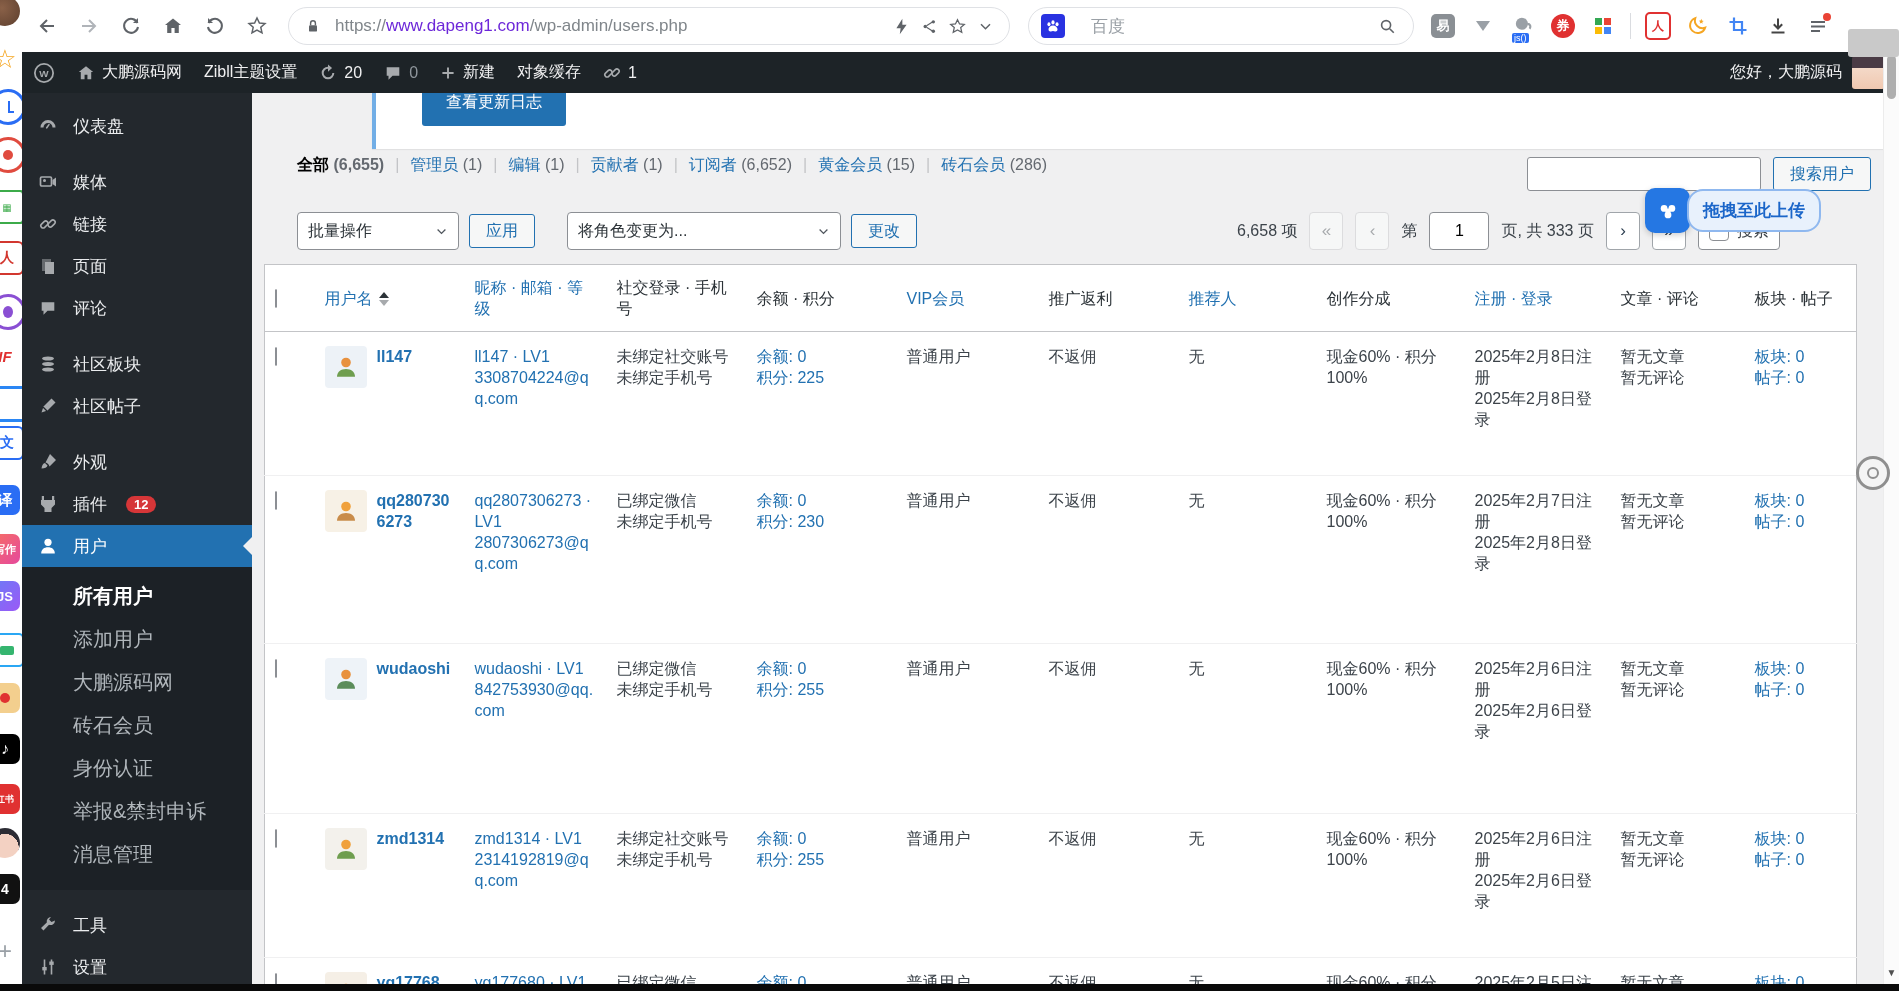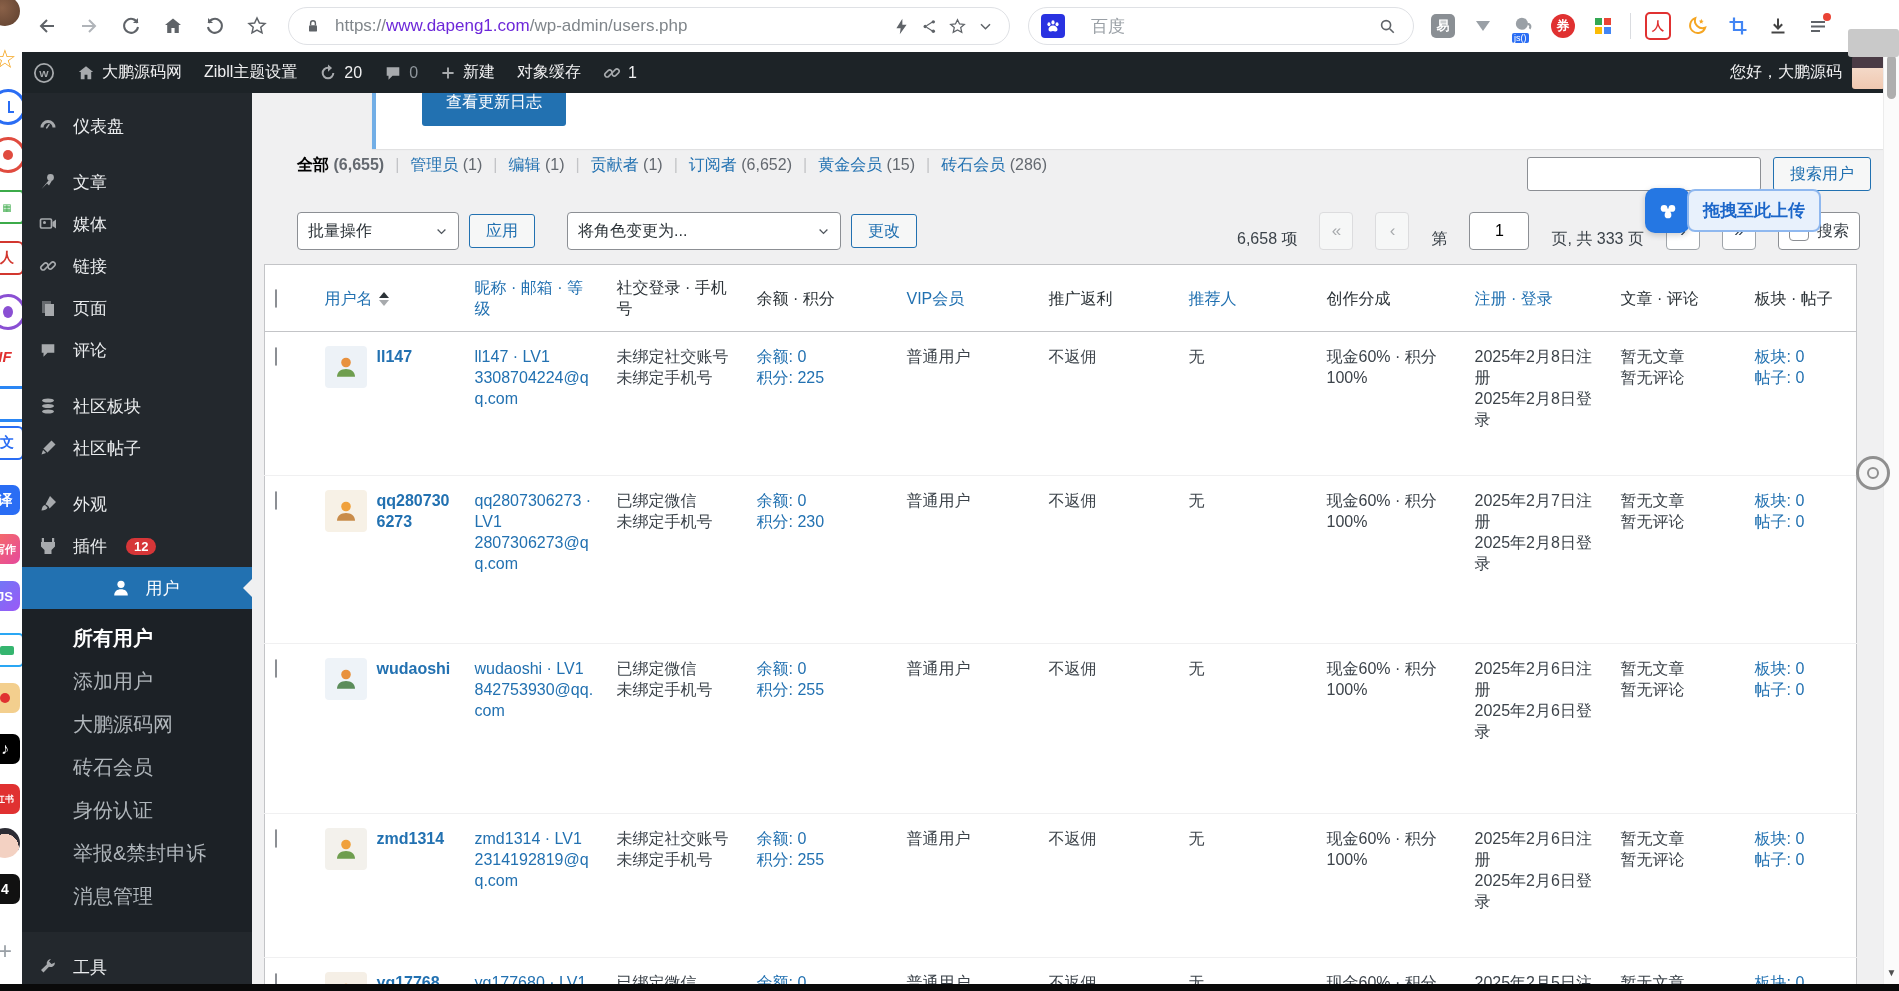--- a/index.html
+++ b/index.html
@@ -63,21 +63,21 @@
   .ab-item{display:flex;align-items:center;gap:7px;padding:0 11px;height:100%;cursor:pointer;white-space:nowrap;}
   .ab-item .num{color:#f0f0f1;}
   .ab-item .muted{color:#8f969c;}
   .ab-icon{color:#a7aaad;display:flex;align-items:center;}
   #ab-right{margin-left:auto;display:flex;align-items:center;gap:10px;padding-right:14px;}
   #ab-avatar{width:33px;height:33px;border-radius:3px;background:linear-gradient(180deg,#4a3b45 0%,#4a3b45 35%,#f4d9c8 36%,#f0c8b0 100%);}
   
   #sidebar{position:absolute;left:22px;top:93px;width:230px;bottom:7px;background:#23282d;z-index:15;overflow:hidden;padding-top:12px;}
   .menu-item{height:42px;display:flex;align-items:center;gap:13px;padding-left:14px;color:#eaecee;font-size:17px;cursor:pointer;position:relative;}
   .menu-item .mi-icon{width:24px;display:flex;justify-content:center;color:#a7aaad;}
-  .menu-item.selected{background:var(--accent,#2271b1);color:#fff;justify-content:center;}
+  .menu-item.selected{background:var(--accent,#2271b1);color:#fff;}
   .menu-item.selected .mi-icon{color:#fff;}
   .menu-item.selected::after{content:"";position:absolute;right:0;top:50%;transform:translateY(-50%);
       border:9px solid transparent;border-right-color:#f0f0f1;}
   .menu-sep{height:14px;}
   .submenu{background:#1c2126;padding:8px 0 14px 0;}
   .submenu-item{padding:8px 0 8px 51px;font-size:20px;color:#b0b6bb;cursor:pointer;}
   .submenu-item.current{color:#fff;font-weight:bold;}
   .badge{background:var(--badge-red,#d63638);color:#fff;border-radius:10px;font-size:13px;padding:1px 8px;margin-left:6px;font-weight:bold;}
   
   #content{position:absolute;left:252px;top:93px;right:15px;bottom:7px;background:#f0f0f1;overflow:hidden;z-index:10;}
@@ -91,31 +91,31 @@
   #filters .f-count{color:#646970;}
   #filters .f-sep{color:#c3c4c7;margin:0 11px;}
   #search-wrap{position:absolute;top:64px;left:1275px;display:flex;gap:12px;}
   #search-input{width:216px;height:32px;border:1px solid #8c8f94;border-radius:3px;background:#fff;font-size:15px;padding:0 8px;}
   .wp-btn{height:34px;padding:0 16px;background:#f6f7f7;border:1px solid var(--accent,#2271b1);color:var(--accent,#2271b1);
           border-radius:3px;font-size:16px;cursor:pointer;font-family:inherit;white-space:nowrap;}
   #bulk-row{position:absolute;top:119px;left:45px;display:flex;gap:10px;align-items:center;}
   .wp-select{height:36px;border:1px solid #8c8f94;border-radius:4px;background:#fff;display:flex;align-items:center;
              padding:0 10px;font-size:16px;color:#2c3338;cursor:pointer;}
   .wp-select .chev{margin-left:auto;color:#50575e;}
-  #pagination{position:absolute;top:119px;left:985px;display:flex;gap:22px;align-items:flex-end;font-size:16px;color:#3c434a;}
+  #pagination{position:absolute;top:119px;left:985px;display:flex;gap:12px;align-items:center;font-size:16px;color:#3c434a;}
   .pg-btn{width:32px;height:36px;display:flex;align-items:center;justify-content:center;border-radius:4px;font-size:17px;}
   .pg-btn.disabled{background:#f6f7f7;border:1px solid #dcdcde;color:#a7aaad;}
   .pg-btn.active{background:#fff;border:1px solid #a0a5aa;color:#2c3e50;cursor:pointer;}
   #page-input{width:54px;height:34px;border:1px solid #8c8f94;border-radius:4px;text-align:center;font-size:16px;}
   #check-pill{height:36px;border:1px solid #8c8f94;border-radius:4px;background:#fff;display:flex;align-items:center;gap:8px;padding:0 10px;}
   .checkbox{width:18px;height:18px;border:1.5px solid #8c8f94;border-radius:4px;background:#fff;cursor:pointer;flex:0 0 auto;}
   #upload-tip{position:absolute;top:95px;left:1393px;display:flex;align-items:center;z-index:12;}
   #upload-tip .cloud{width:45px;height:45px;border-radius:10px;background:var(--upload-blue,#2577e3);
        display:flex;align-items:center;justify-content:center;box-shadow:0 2px 6px rgba(0,0,0,.2);}
-  #upload-tip .bubble{margin-left:-3px;background:var(--upload-bubble,#e8f1fc);border:2px solid #8fb8ef;border-radius:8px;
+  #upload-tip .bubble{margin-left:-3px;background:var(--upload-bubble,#e8f1fc);border:2px solid #8fb8ef;border-radius:16px;
        padding:8px 14px;font-size:17px;font-weight:bold;color:#1b66c9;white-space:nowrap;}
   
   #users-table{position:absolute;top:171px;left:12px;width:1592px;border-collapse:collapse;background:#fff;
                border:1px solid #c3c4c7;table-layout:fixed;}
   #users-table th{font-weight:normal;text-align:left;font-size:16px;padding:12px 10px;vertical-align:middle;
                   border-bottom:1px solid #c3c4c7;color:#2c3338;background:#fff;line-height:21px;}
   #users-table th.linkcol{color:var(--accent,#2271b1);cursor:pointer;}
   #users-table td{vertical-align:top;padding:14px 10px;font-size:16px;line-height:21px;color:#3c434a;word-wrap:break-word;}
   #users-table tr+tr td{border-top:1px solid #f0f0f1;}
   .sort-arrows{display:inline-flex;flex-direction:column;vertical-align:middle;margin-left:6px;gap:2px;}
@@ -394,29 +394,20 @@
     <div class="menu-item" data-name="sidebar-item-dashboard">
       <span class="mi-icon" data-name="dashboard-icon">
         <svg width="20" height="20" viewBox="0 0 20 20">
           <path d="M10 4a7.5 7.5 0 0 0-7.5 7.5h3a4.5 4.5 0 0 1 9 0h3A7.5 7.5 0 0 0 10 4z" fill="currentColor"></path>
           <rect x="9.2" y="7.5" width="1.6" height="5.5" rx=".8" transform="rotate(35 10 10)" fill="currentColor"></rect>
         </svg>
       </span>
       <span data-name="sidebar-item-label">仪表盘</span>
     </div>
     <div class="menu-sep" data-name="menu-separator"></div>
-    <div class="menu-item" data-name="sidebar-item-posts">
-      <span class="mi-icon" data-name="pin-icon">
-        <svg width="20" height="20" viewBox="0 0 20 20">
-          <circle cx="12.5" cy="5.5" r="3.4" fill="currentColor"></circle>
-          <path d="M10.5 8.5 3.5 17l5.5-5.5 2 2 3-5z" fill="currentColor"></path>
-        </svg>
-      </span>
-      <span data-name="sidebar-item-label">文章</span>
-    </div>
     <div class="menu-item" data-name="sidebar-item-media">
       <span class="mi-icon" data-name="media-icon">
         <svg width="20" height="20" viewBox="0 0 20 20">
           <rect x="2.5" y="5" width="11" height="9" rx="1.2" fill="none" stroke="currentColor" stroke-width="1.7"></rect>
           <circle cx="6.5" cy="8.5" r="1.5" fill="currentColor"></circle>
           <path d="M14.5 8l3.5-2.5v9L14.5 12z" fill="currentColor"></path>
         </svg>
       </span>
       <span data-name="sidebar-item-label">媒体</span>
     </div>

